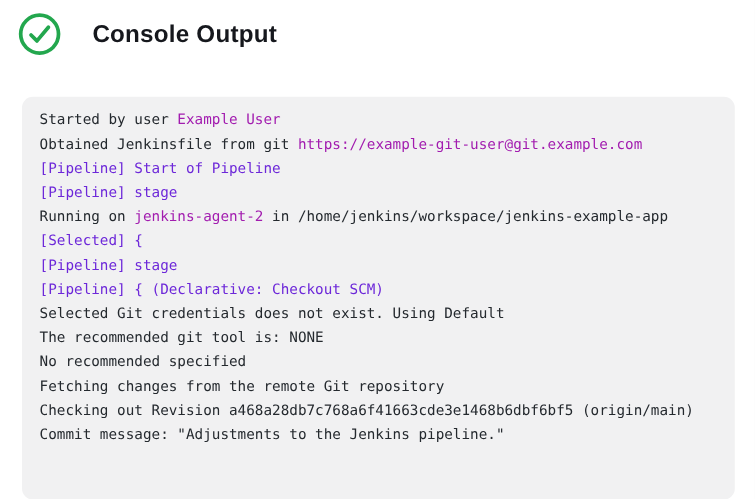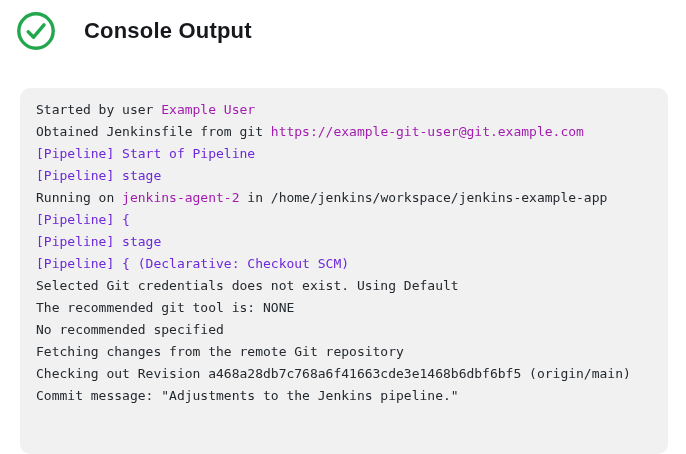--- a/index.html
+++ b/index.html
@@ -71,21 +71,21 @@
     </span>
     <span class="page-title">Console Output</span>
   </div>
 
   <div class="console" id="console-log">
       <div class="console-line"><span class="seg-plain">Started by user </span><a class="seg-link">Example User</a></div>
       <div class="console-line"><span class="seg-plain">Obtained Jenkinsfile from git </span><a class="seg-link">https://example-git-user@git.example.com</a></div>
       <div class="console-line"><span class="seg-muted">[Pipeline] Start of Pipeline</span></div>
       <div class="console-line"><span class="seg-muted">[Pipeline] stage</span></div>
       <div class="console-line"><span class="seg-plain">Running on </span><a class="seg-link">jenkins-agent-2</a><span class="seg-plain"> in /home/jenkins/workspace/jenkins-example-app</span></div>
-      <div class="console-line"><span class="seg-muted">[Pipeline] {</span></div>
+      <div class="console-line"><span class="seg-muted">[Selected] {</span></div>
       <div class="console-line"><span class="seg-muted">[Pipeline] stage</span></div>
       <div class="console-line"><span class="seg-muted">[Pipeline] { (Declarative: Checkout SCM)</span></div>
       <div class="console-line"><span class="seg-plain">Selected Git credentials does not exist. Using Default</span></div>
       <div class="console-line"><span class="seg-plain">The recommended git tool is: NONE</span></div>
       <div class="console-line"><span class="seg-plain">No recommended specified</span></div>
       <div class="console-line"><span class="seg-plain">Fetching changes from the remote Git repository</span></div>
       <div class="console-line"><span class="seg-plain">Checking out Revision a468a28db7c768a6f41663cde3e1468b6dbf6bf5 (origin/main)</span></div>
       <div class="console-line"><span class="seg-plain">Commit message: "Adjustments to the Jenkins pipeline."</span></div>
     </div>
 

